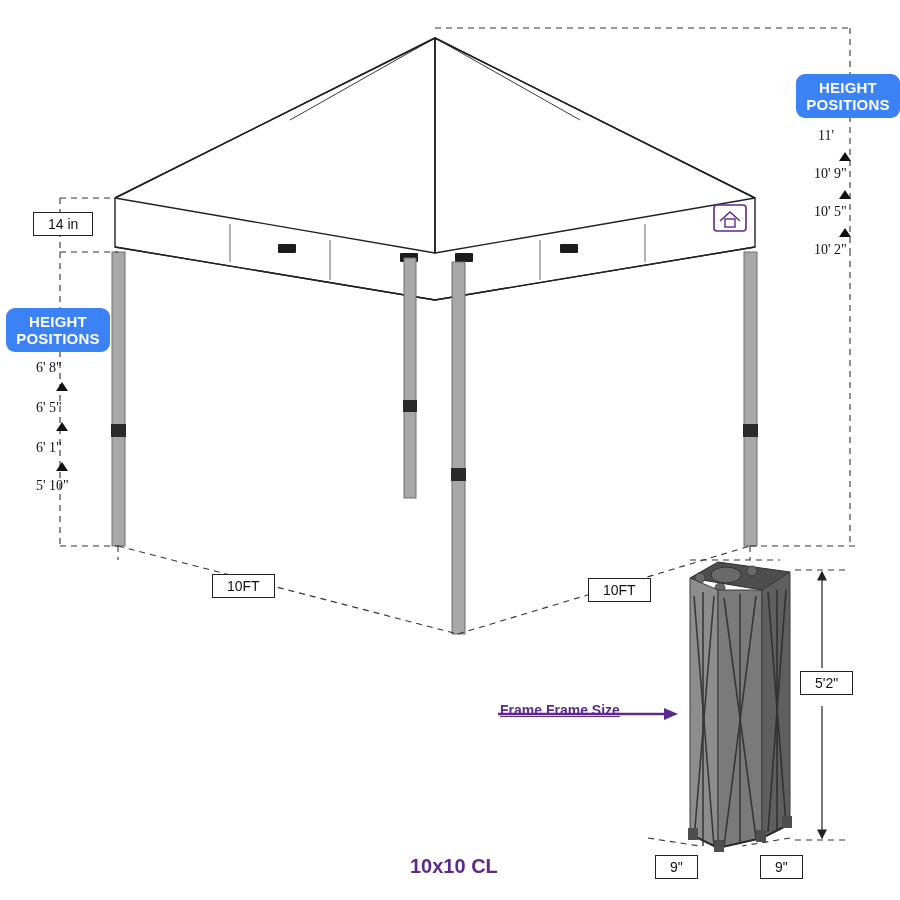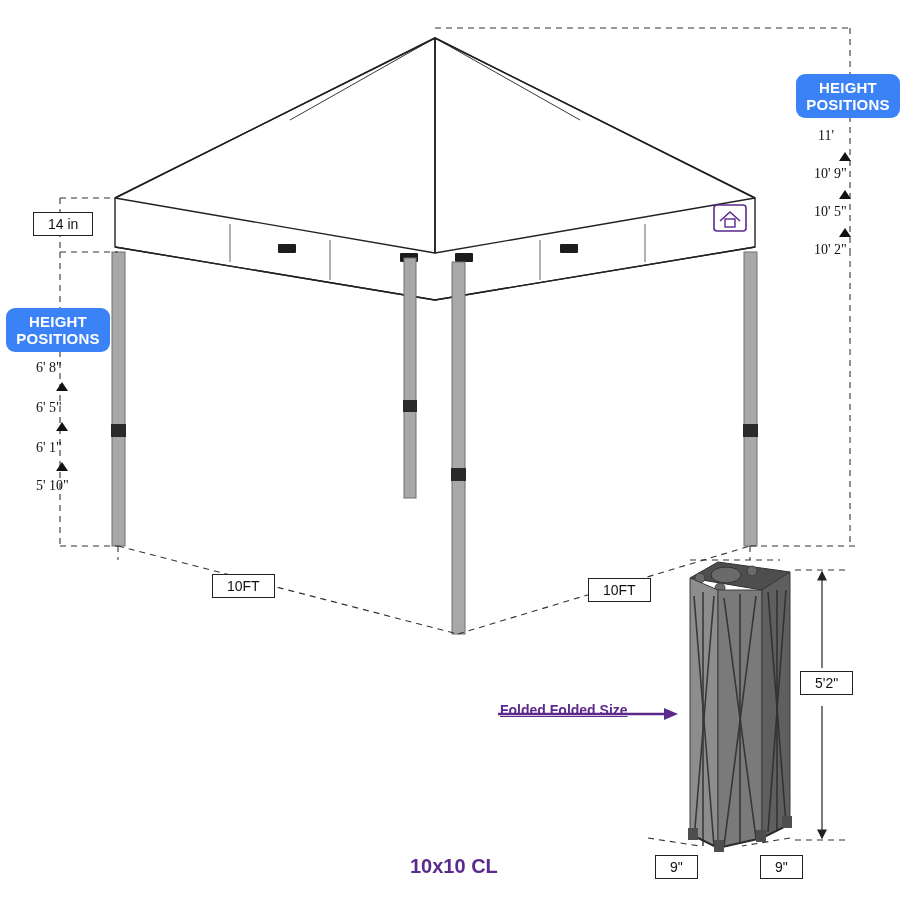--- a/index.html
+++ b/index.html
@@ -225,20 +225,20 @@
   <div class="tick-label" style="left:36px; top:478px; width:52px;">5' 10"</div>
 
   <div class="tick-label" style="left:818px; top:128px; width:56px;">11'</div>
   <div class="tick-label" style="left:814px; top:166px; width:64px;">10' 9"</div>
   <div class="tick-label" style="left:814px; top:204px; width:64px;">10' 5"</div>
   <div class="tick-label" style="left:814px; top:242px; width:64px;">10' 2"</div>
 
   <div class="boxlabel" style="left:212px; top:574px;">10FT</div>
   <div class="boxlabel" style="left:588px; top:578px;">10FT</div>
 
-  <div class="folded-label" style="left:500px; top:702px;">Folded Folded Size</div>
+  <div class="folded-label" style="left:500px; top:702px;">Frame Frame Size</div>
   <div class="boxlabel" style="left:800px; top:671px;">5'2"</div>
   <div class="boxlabel" style="left:655px; top:855px;">9"</div>
   <div class="boxlabel" style="left:760px; top:855px;">9"</div>
 
   <div class="model-label" style="left:410px; top:858px;">10x10 CL</div>
 
 </div>
 
 </body></html>

